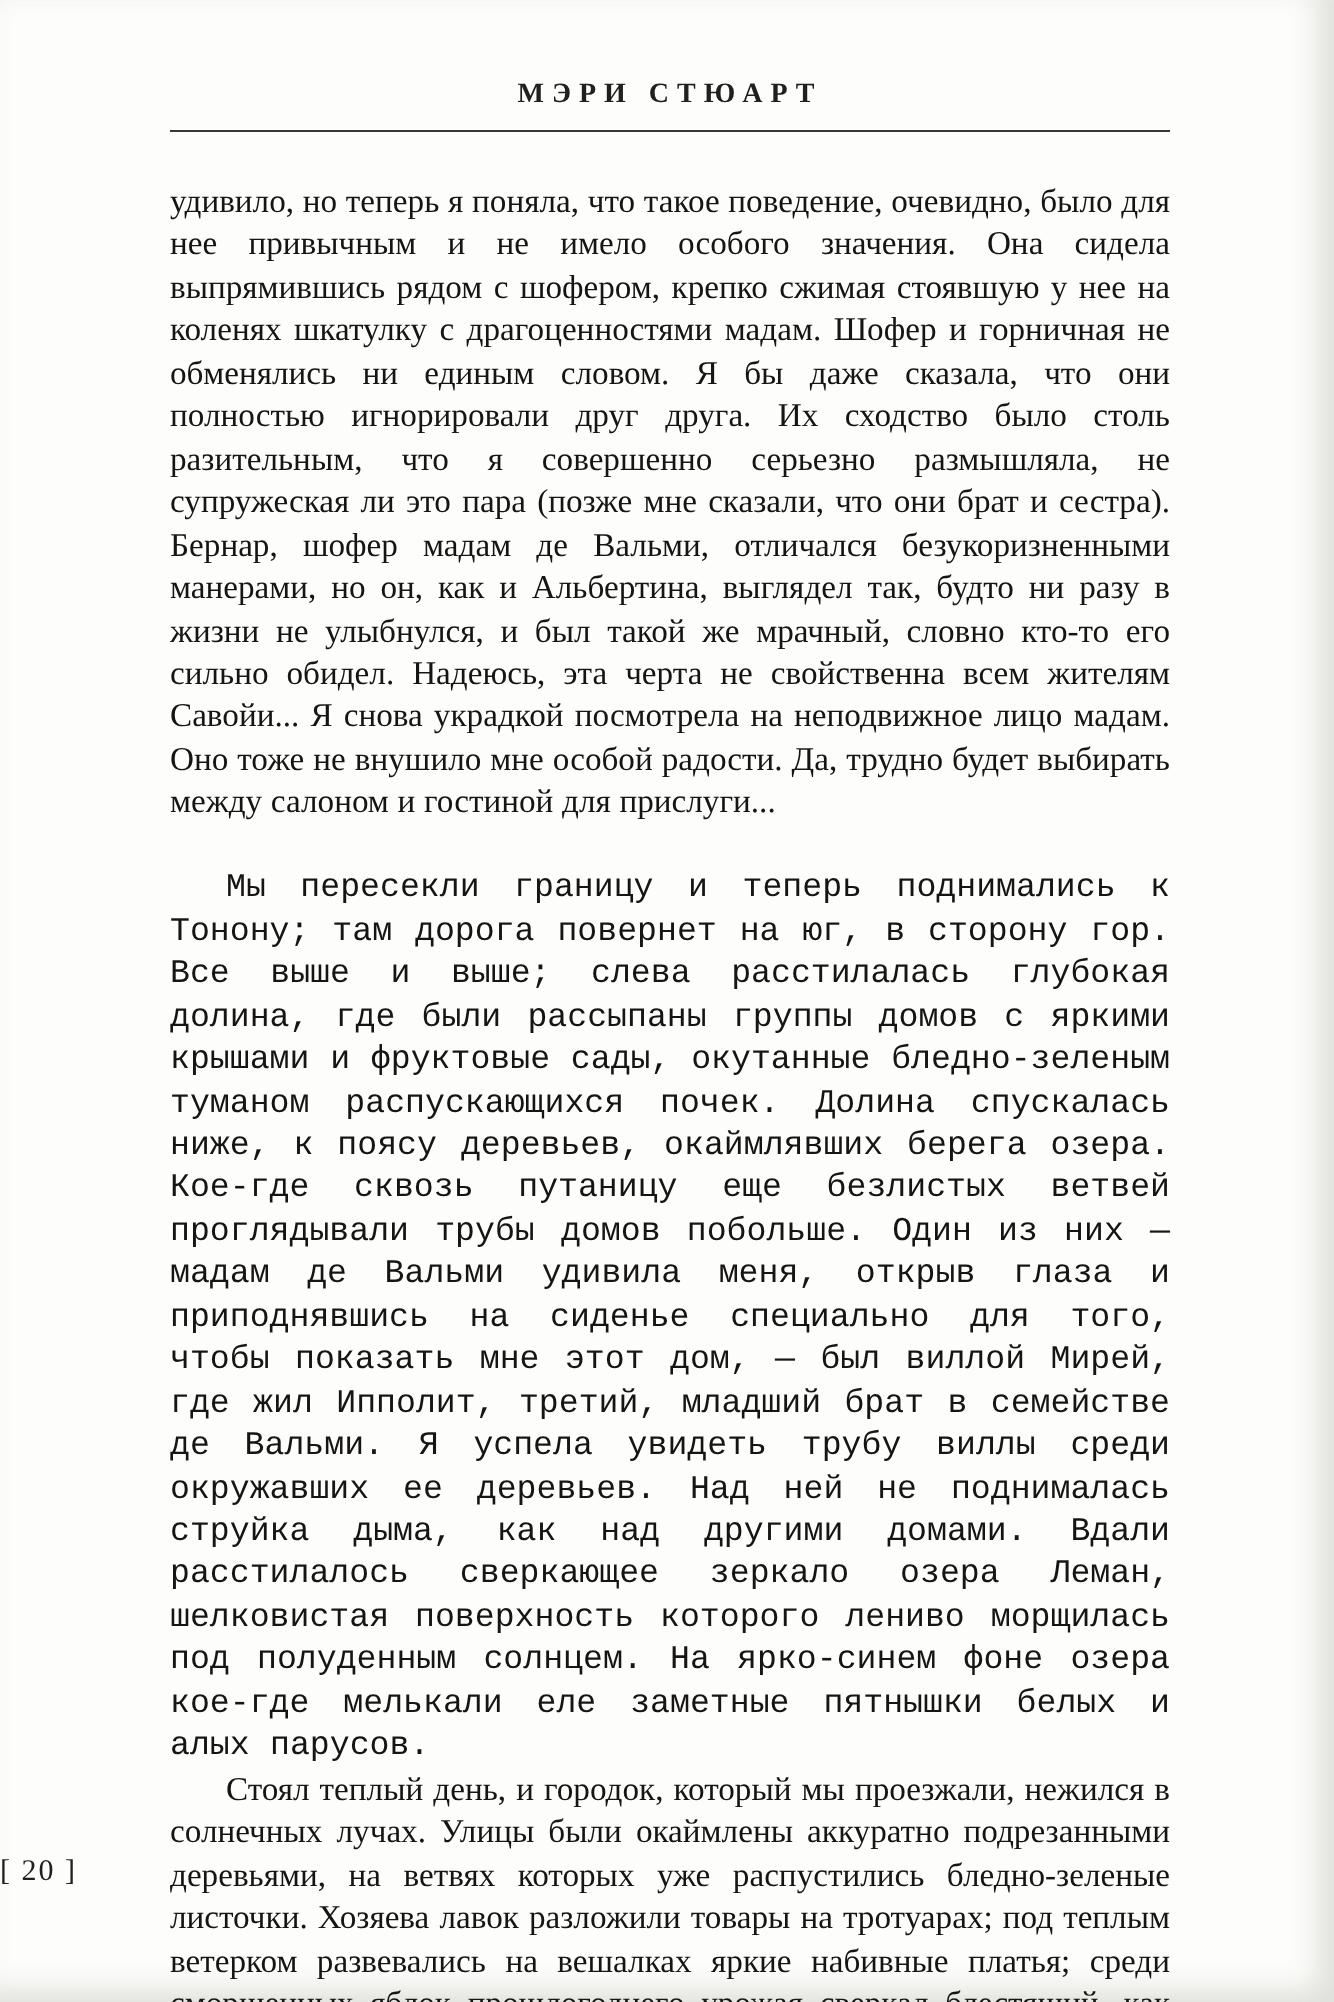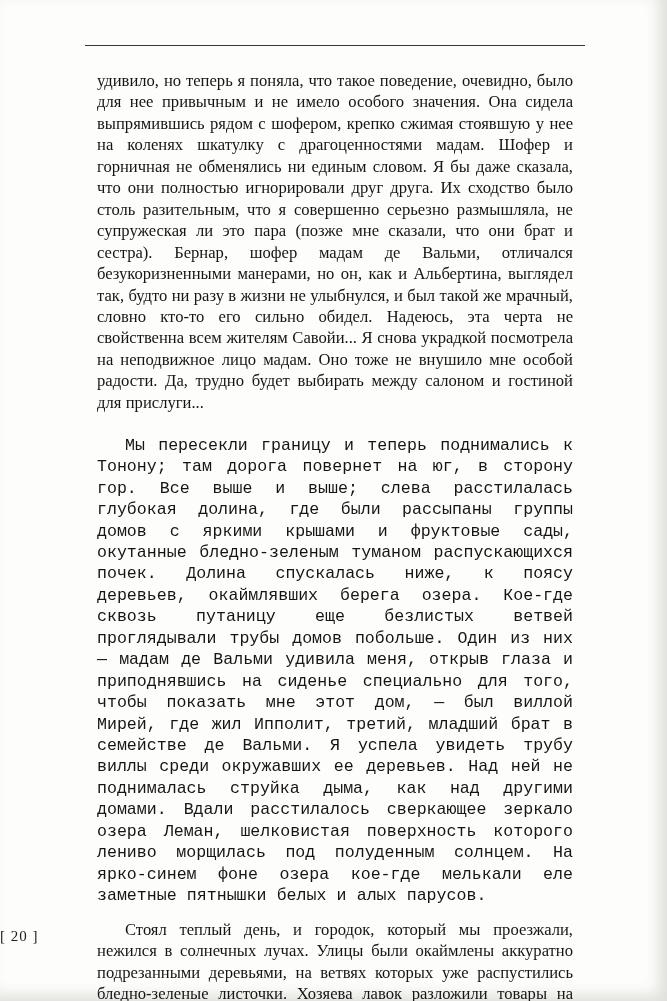--- a/index.html
+++ b/index.html
@@ -37,21 +37,21 @@
     margin-top: 24px;
     font-size: 16.6px;
     line-height: 21.45px;
     text-align: justify;
     hyphens: auto;
     -webkit-hyphens: auto;
     word-spacing: 0.2px;
     color: #171513;
   }
   .para {
-    margin: 12px;
+    margin: 0;
   }
   .para.indented {
     text-indent: 28px;
   }
   .para.spaced {
     margin-top: 21.45px;
     font-family: Liberation Mono, monospace;
   }
   .folio {
     position: absolute;
@@ -62,20 +62,21 @@
     font-size: 15px;
     color: #22201e;
     letter-spacing: 1px;
   }
 </style>
 </head>
 <body>
 
 <div class="page">
   <header>
+    <div class="running-head">МЭРИ СТЮАРТ</div>
     <hr class="header-rule">
   </header>
 
   <main class="body-text">
     <p class="para">удивило, но теперь я поняла, что такое поведение, очевидно, было для нее привычным и не имело особого значения. Она сидела выпрямившись рядом с шофером, крепко сжимая стоявшую у нее на коленях шкатулку с драгоценностями мадам. Шофер и горничная не обменялись ни единым словом. Я бы даже сказала, что они полностью игнорировали друг друга. Их сходство было столь разительным, что я совершенно серьезно размышляла, не супружеская ли это пара (позже мне сказали, что они брат и сестра). Бернар, шофер мадам де Вальми, отличался безукоризненными манерами, но он, как и Альбертина, выглядел так, будто ни разу в жизни не улыбнулся, и был такой же мрачный, словно кто-то его сильно обидел. Надеюсь, эта черта не свойственна всем жителям Савойи... Я снова украдкой посмотрела на неподвижное лицо мадам. Оно тоже не внушило мне особой радости. Да, трудно будет выбирать между салоном и гостиной для прислуги...</p>
     <p class="para indented spaced">Мы пересекли границу и теперь поднимались к Тонону; там дорога повернет на юг, в сторону гор. Все выше и выше; слева расстилалась глубокая долина, где были рассыпаны группы домов с яркими крышами и фруктовые сады, окутанные бледно-зеленым туманом распускающихся почек. Долина спускалась ниже, к поясу деревьев, окаймлявших берега озера. Кое-где сквозь путаницу еще безлистых ветвей проглядывали трубы домов побольше. Один из них — мадам де Вальми удивила меня, открыв глаза и приподнявшись на сиденье специально для того, чтобы показать мне этот дом, — был виллой Мирей, где жил Ипполит, третий, младший брат в семействе де Вальми. Я успела увидеть трубу виллы среди окружавших ее деревьев. Над ней не поднималась струйка дыма, как над другими домами. Вдали расстилалось сверкающее зеркало озера Леман, шелковистая поверхность которого лениво морщилась под полуденным солнцем. На ярко-синем фоне озера кое-где мелькали еле заметные пятнышки белых и алых парусов.</p>
     <p class="para indented">Стоял теплый день, и городок, который мы проезжали, нежился в солнечных лучах. Улицы были окаймлены аккуратно подрезанными деревьями, на ветвях которых уже распустились бледно-зеленые листочки. Хозяева лавок разложили товары на тротуарах; под теплым ветерком развевались на вешалках яркие набивные платья; среди сморщенных яблок прошлогоднего урожая сверкал блестящий, как игрушка, зеленый и красный перец; стояли ряды</p>
   </main>
 
   <footer>

